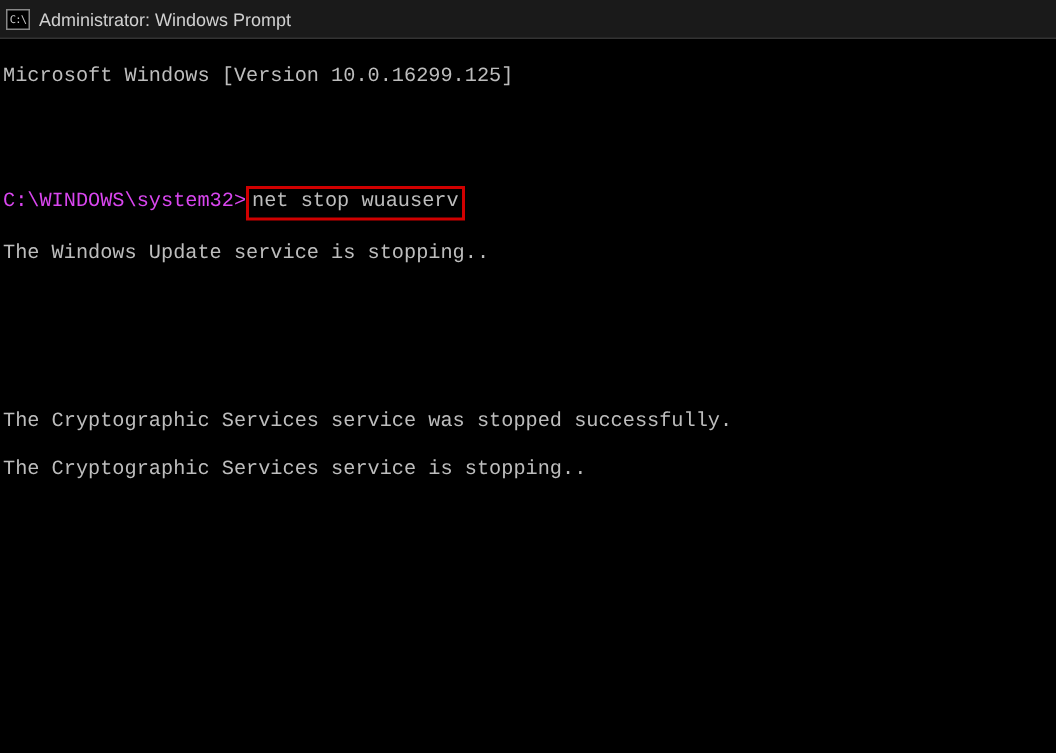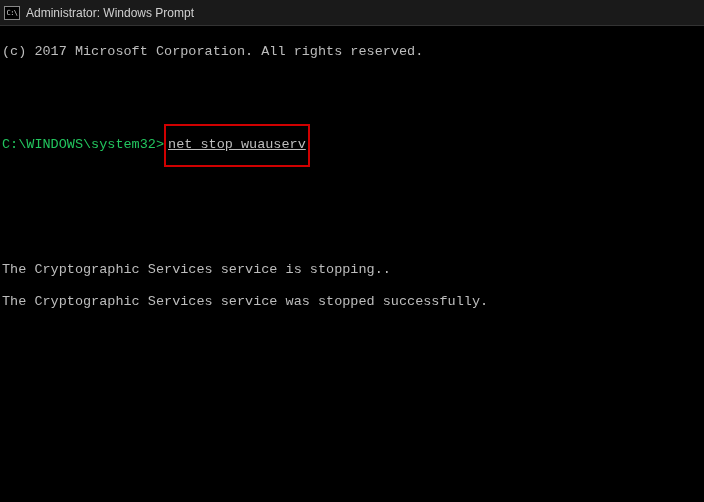--- a/index.html
+++ b/index.html
@@ -47,47 +47,47 @@
       white-space: pre;
     }
     .line {
       min-height: 16px;
     }
     .blank {
       height: 16px;
     }
     .hl {
       border: 2px solid #d00000;
-      padding: 12px 2px;
+      padding: 2px 2px;
       display: inline-block;
       line-height: 1.1;
-      text-decoration: underline;
     }
     .prompt, .output {
-      color: #22c55e;
+      color: #d946ef;
     }
   </style>
 </head>
 <body>
 
 <div class="titlebar">
   <span class="titlebar-icon">C:\</span>
   <span>Administrator: Windows Prompt</span>
 </div>
 
 <div class="terminal">
-<div class="line">(c) 2017 Microsoft Corporation. All rights reserved.</div>
+<div class="line">Microsoft Windows [Version 10.0.16299.125]</div>
 <div class="blank"></div>
 
 <div class="line"><span class="prompt">C:\WINDOWS\system32&gt;</span><span class="hl">net stop wuauserv</span></div>
+<div class="line">The Windows Update service is stopping..</div>
 <div class="blank"></div>
 <div class="blank"></div>
 
+<div class="line">The Cryptographic Services service was stopped successfully.</div>
 <div class="line">The Cryptographic Services service is stopping..</div>
-<div class="line">The Cryptographic Services service was stopped successfully.</div>
 <div class="blank"></div>
 <div class="blank"></div>
 
 
 
 
 
 
 
 

